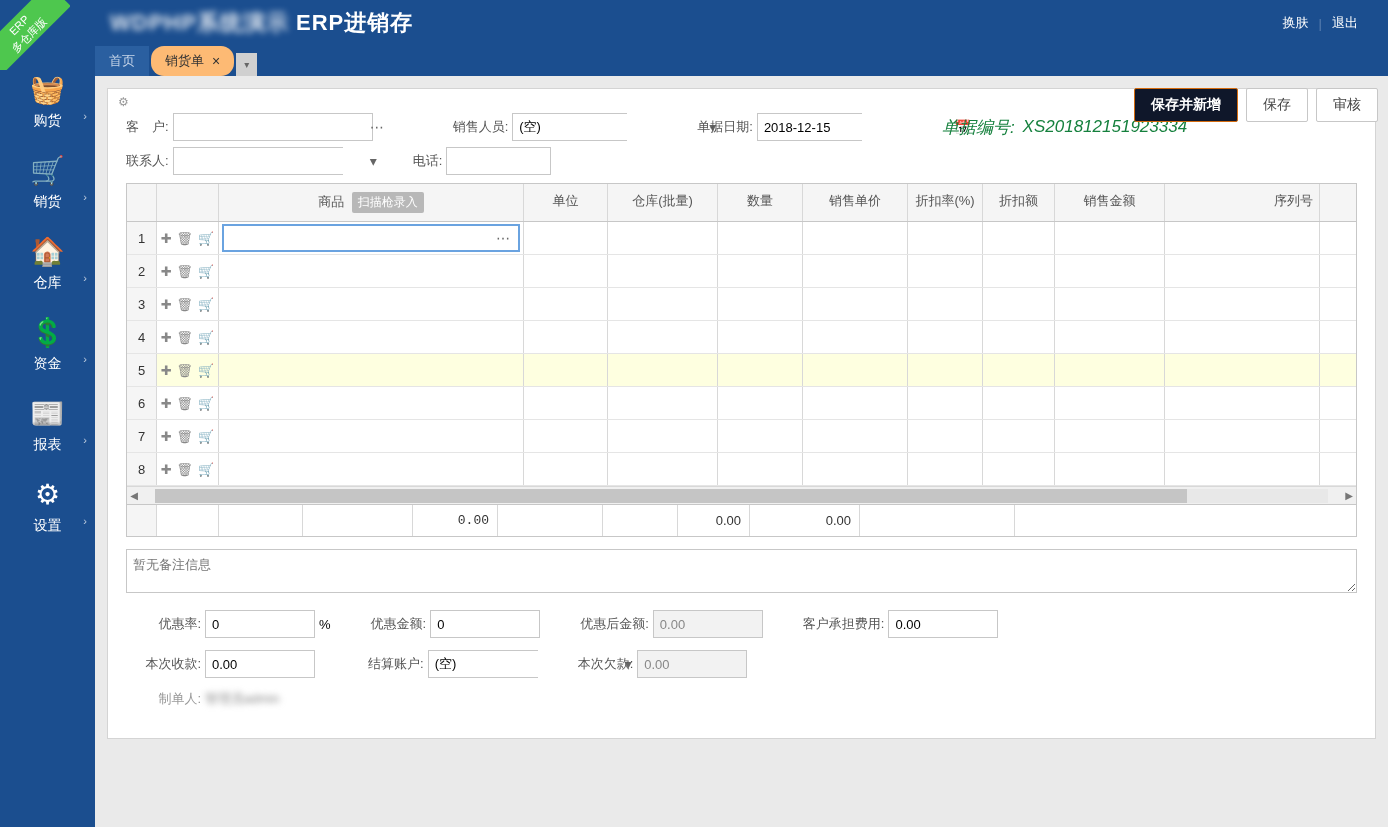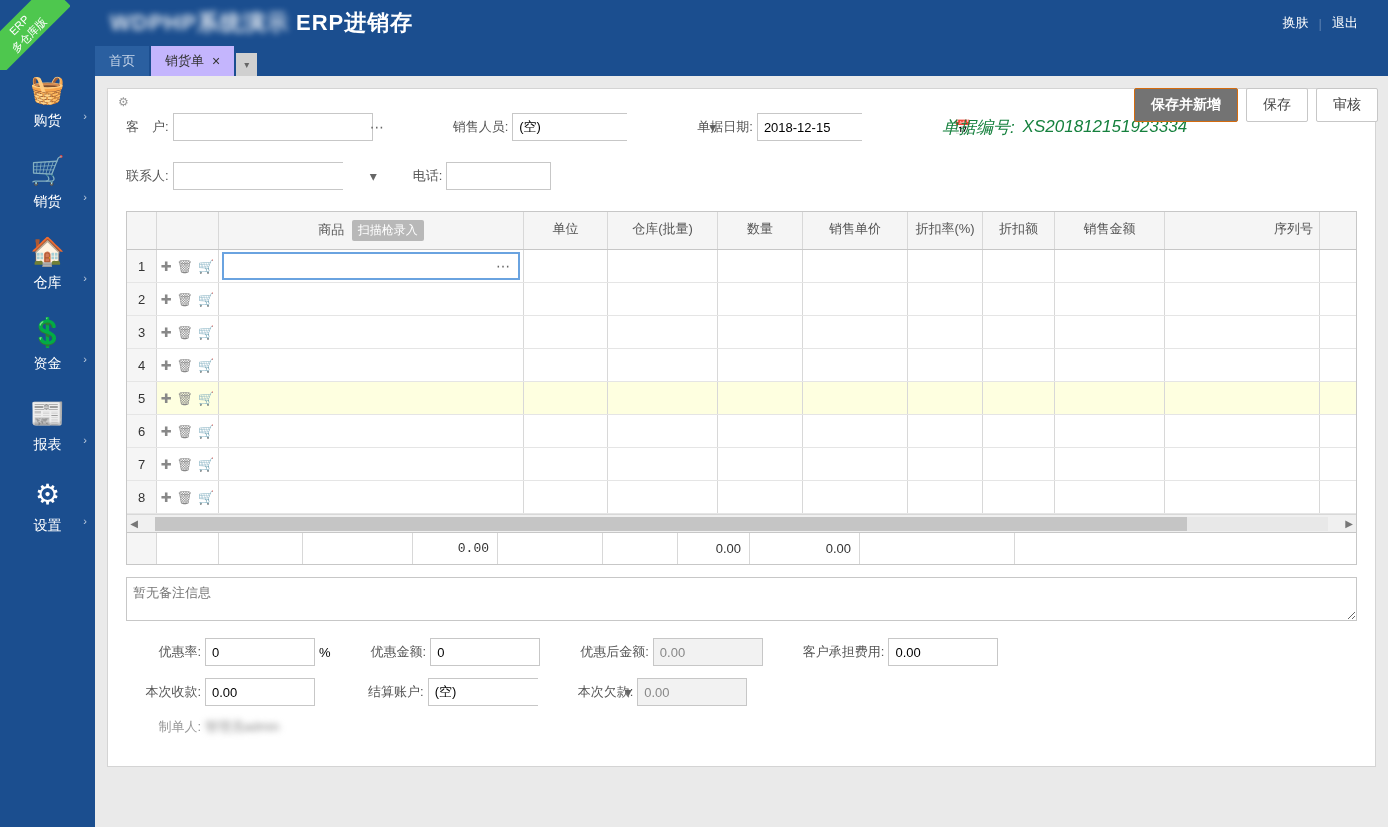--- a/index.html
+++ b/index.html
@@ -16,34 +16,34 @@
     .badge-corner-inner { position: absolute; transform: rotate(-45deg); background: #4ec74e; color: #fff; font-size: 11px; width: 100px; text-align: center; top: 14px; left: -26px; line-height: 14px; padding: 2px 0; }
     
     .sidebar { position: absolute; left: 0; top: 46px; bottom: 0; width: 95px; background: #1b4e8f; color: #fff; padding-top: 15px; }
     .sidebar-item { display: flex; flex-direction: column; align-items: center; padding: 12px 0; cursor: pointer; position: relative; }
     .sidebar-icon { font-size: 28px; margin-bottom: 6px; }
     .sidebar-label { font-size: 14px; }
     .sidebar-chevron { position: absolute; right: 8px; top: 50%; transform: translateY(-50%); font-size: 11px; opacity: 0.7; margin-top: 14px; }
     
     .tab-bar { position: absolute; left: 95px; right: 0; top: 46px; height: 30px; background: #1b4e8f; display: flex; align-items: flex-end; }
     .tab { padding: 6px 14px; background: #2a5fa0; color: #c5d4e8; cursor: pointer; font-size: 13px; margin-right: 2px; display: flex; align-items: center; gap: 8px; }
-    .tab.active { background: #c4b5fd; color: #333; }
+    .tab.active { background: #fdba74; color: #333; border-radius: 13px; }
     .tab-close { cursor: pointer; font-size: 14px; }
     .tab-dropdown { background: #d0d0d0; padding: 6px 8px; cursor: pointer; color: #666; font-size: 10px; }
     
     .content { position: absolute; left: 95px; right: 0; top: 76px; bottom: 0; background: #eaeaea; padding: 12px; overflow: auto; }
     .panel { background: #fff; border: 1px solid #d4d4d4; padding: 12px 18px 18px 18px; position: relative; }
     
     .toolbar { position: absolute; top: 12px; right: 10px; display: flex; gap: 8px; z-index: 5; }
     .btn { padding: 7px 16px; border: 1px solid #c7c7c7; background: #fff; cursor: pointer; font-size: 14px; color: #444; border-radius: 2px; }
-    .btn-primary { background: #737373; border-color: #d46b0e; color: #fff; font-weight: bold; }
+    .btn-primary { background: #0f172a; border-color: #d46b0e; color: #fff; font-weight: bold; }
     
     .gear-icon { position: absolute; top: 6px; left: 10px; color: #999; font-size: 12px; cursor: pointer; }
     
-    .form-row { display: flex; gap: 10px; margin: 21px 0; align-items: center; flex-wrap: wrap; }
+    .form-row { display: flex; gap: 10px; margin: 6px 0; align-items: center; flex-wrap: wrap; }
     .form-group { display: flex; align-items: center; gap: 4px; }
     .form-label { color: #555; font-size: 13px; min-width: auto; text-align: right; }
     .form-input { border: 1px solid #c7c7c7; height: 28px; padding: 0 6px; font-size: 13px; }
     .input-combo { display: flex; border: 1px solid #c7c7c7; height: 28px; align-items: center; background: #fff; }
     .input-combo input { border: none; outline: none; height: 100%; padding: 0 6px; flex: 1; font-size: 13px; }
     .input-combo-btn { padding: 0 8px; cursor: pointer; color: #666; font-size: 14px; user-select: none; }
     .doc-number { color: #15803d; font-size: 17px; font-style: italic; }
     
     .grid { border: 1px solid #c7c7c7; margin-top: 8px; }
     .grid-header { display: flex; background: #f5f5f5; border-bottom: 1px solid #c7c7c7; }

